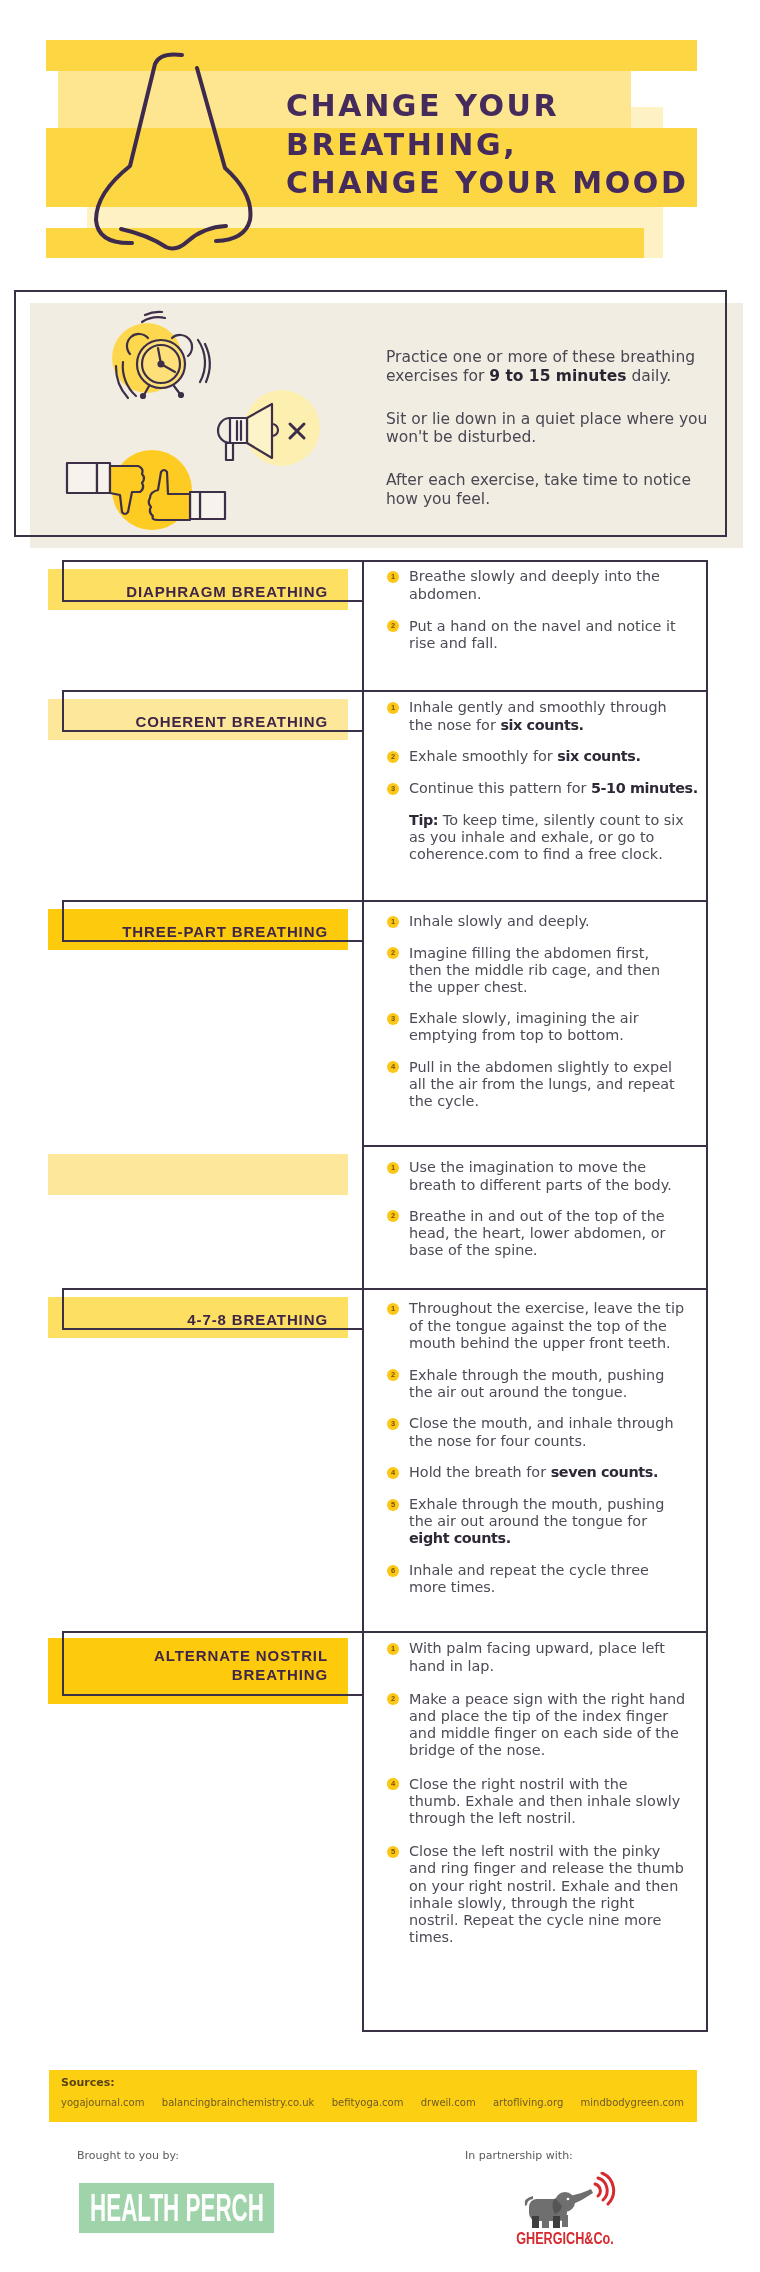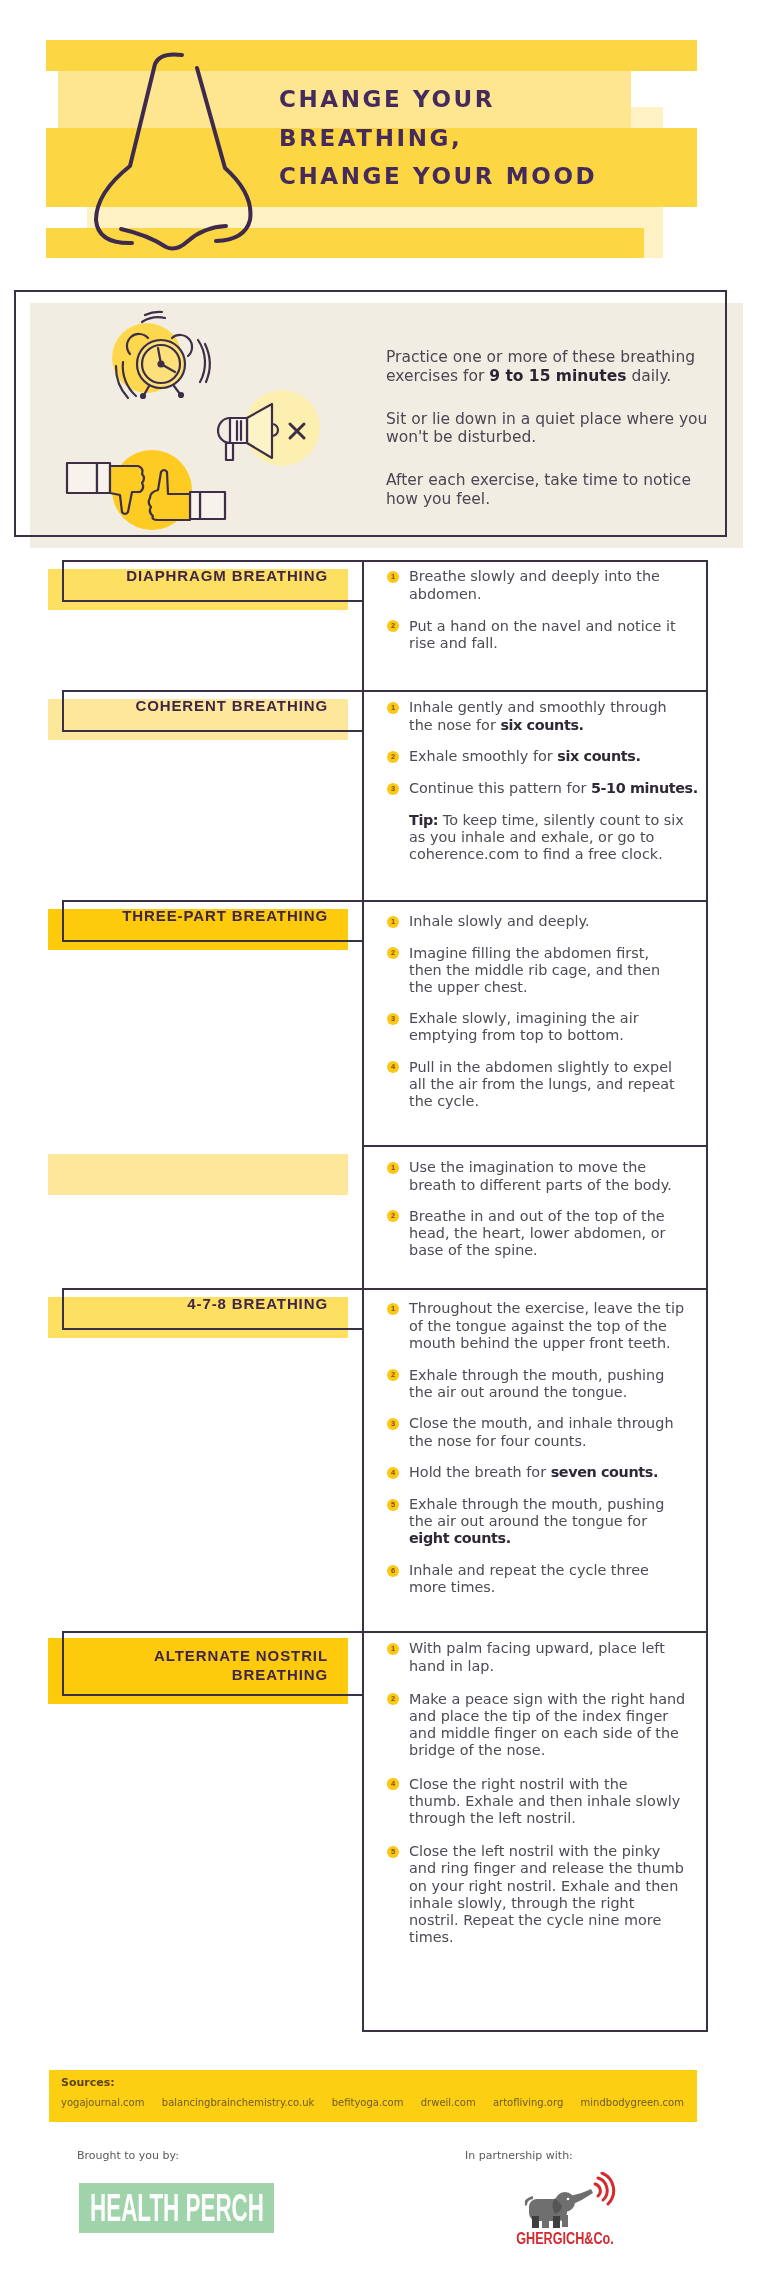--- a/index.html
+++ b/index.html
@@ -10,35 +10,35 @@
   body{width:760px;height:2272px;position:relative;overflow:hidden;font-family:"DejaVu Sans",sans-serif;}
   
   .hb{position:absolute;}
   .hb-pale{left:87px;top:107px;width:576px;height:151px;background:#fef1c4;}
   .hb-mid{left:58px;top:47px;width:573px;height:120px;background:#fde68f;}
   .hb-dark{background:#fdd644;}
   .hb-a{left:46px;top:40px;width:651px;height:31px;}
   .hb-c{left:46px;top:128px;width:651px;height:79px;}
   .hb-d{left:46px;top:228px;width:598px;height:30px;}
   #nose{position:absolute;left:0;top:0;width:760px;height:280px;}
-  #title{position:absolute;left:270px;top:71px;margin:9px;font-family:"DejaVu Sans",sans-serif;font-weight:bold;font-size:23px;letter-spacing:2.6px;line-height:38.5px;color:var(--title_purple);white-space:pre-line;}
+  #title{position:absolute;left:270px;top:71px;margin:16px;font-family:"DejaVu Sans",sans-serif;font-weight:bold;font-size:30px;letter-spacing:2.6px;line-height:38.5px;color:var(--title_purple);white-space:pre-line;}
   
   #intro-fill{position:absolute;left:30px;top:303px;width:713px;height:245px;background:var(--intro_bg);}
   #intro-border{position:absolute;left:14px;top:290px;width:713px;height:247px;border:2px solid var(--border_dark);box-sizing:border-box;}
   #intro-icons{position:absolute;left:50px;top:300px;width:280px;height:240px;}
   #intro-text{position:absolute;left:386px;top:348px;width:350px;font-size:15.5px;line-height:18.5px;color:#4a4652;}
   #intro-text p{margin:0 0 24.5px 0;}
   #intro-text span,#intro-text b{white-space:pre-line;}
   #intro-text b{color:#2b2533;}
   
   .sec{position:absolute;left:0;width:760px;}
   .ltab{position:absolute;left:48px;top:9px;width:300px;height:41px;}
   .tab-mid{background:#fddf62;} .tab-pale{background:#fde79a;} .tab-strong{background:#fdcb0c;}
   .lbox{position:absolute;left:62px;top:0;width:302px;height:42px;border:2px solid var(--border_dark);border-right:none;box-sizing:border-box;}
-  .htext{padding:4px 36px 0 0;text-align:right;font-family:"Liberation Sans",sans-serif;font-weight:bold;font-size:15px;letter-spacing:0.9px;line-height:19px;color:#3f2648;white-space:pre-line;}
+  .htext{padding:20px 36px 0 0;text-align:right;font-family:"Liberation Sans",sans-serif;font-weight:bold;font-size:15px;letter-spacing:0.9px;line-height:19px;color:#3f2648;white-space:pre-line;}
   .rbox{position:absolute;left:362px;top:0;bottom:0;width:346px;border:2px solid var(--border_dark);border-bottom:none;box-sizing:border-box;}
   .rbox.last{border-bottom:2px solid var(--border_dark);}
   .items{position:absolute;left:409px;width:300px;margin:0;padding:0;list-style:none;}
   .items li{position:relative;margin:0 0 var(--gap,14.5px) 0;font-size:14.4px;line-height:17.2px;color:#4e4a56;}
   .items li .t{white-space:pre-line;}
   .items li b{white-space:pre-line;color:#2f2937;letter-spacing:-0.4px;}
   .bullet{position:absolute;left:-22px;top:2.6px;width:12px;height:12px;border-radius:50%;background:#fcc716;font-family:"Liberation Sans",sans-serif;font-size:7.5px;font-weight:bold;line-height:12px;text-align:center;color:#7a5200;letter-spacing:0;}
   
   #sources{position:absolute;left:49px;top:2070px;width:648px;height:52px;background:var(--accent_yellow);}
   #sources-label{position:absolute;left:12px;top:6px;font-size:11px;font-weight:bold;color:#5b4413;}

